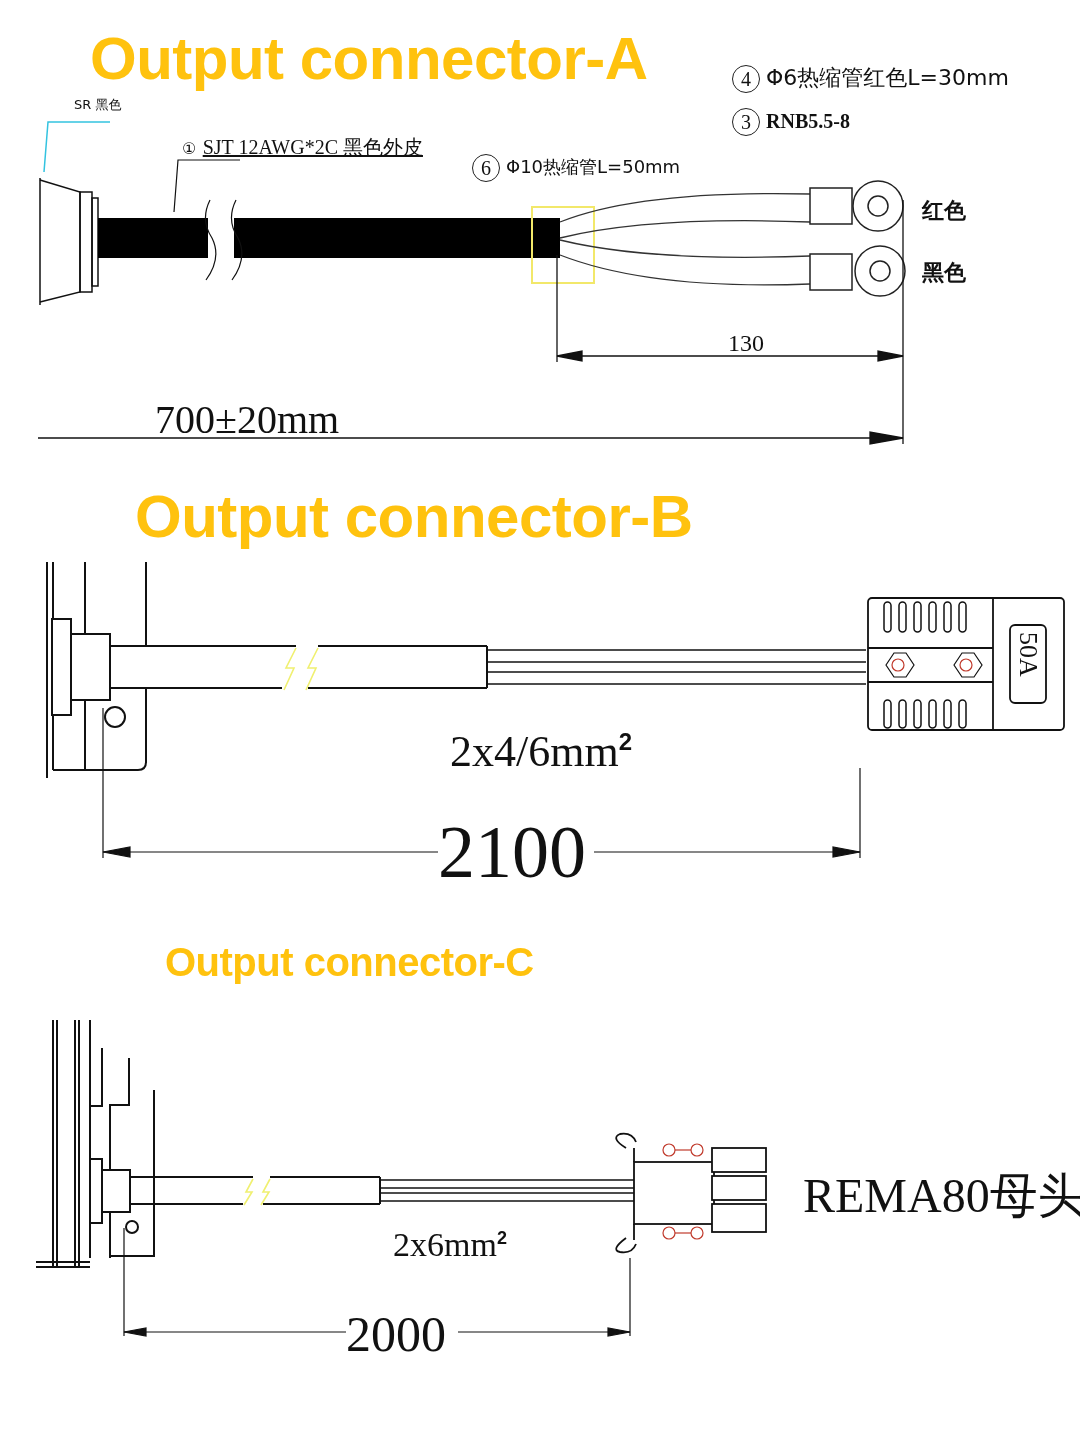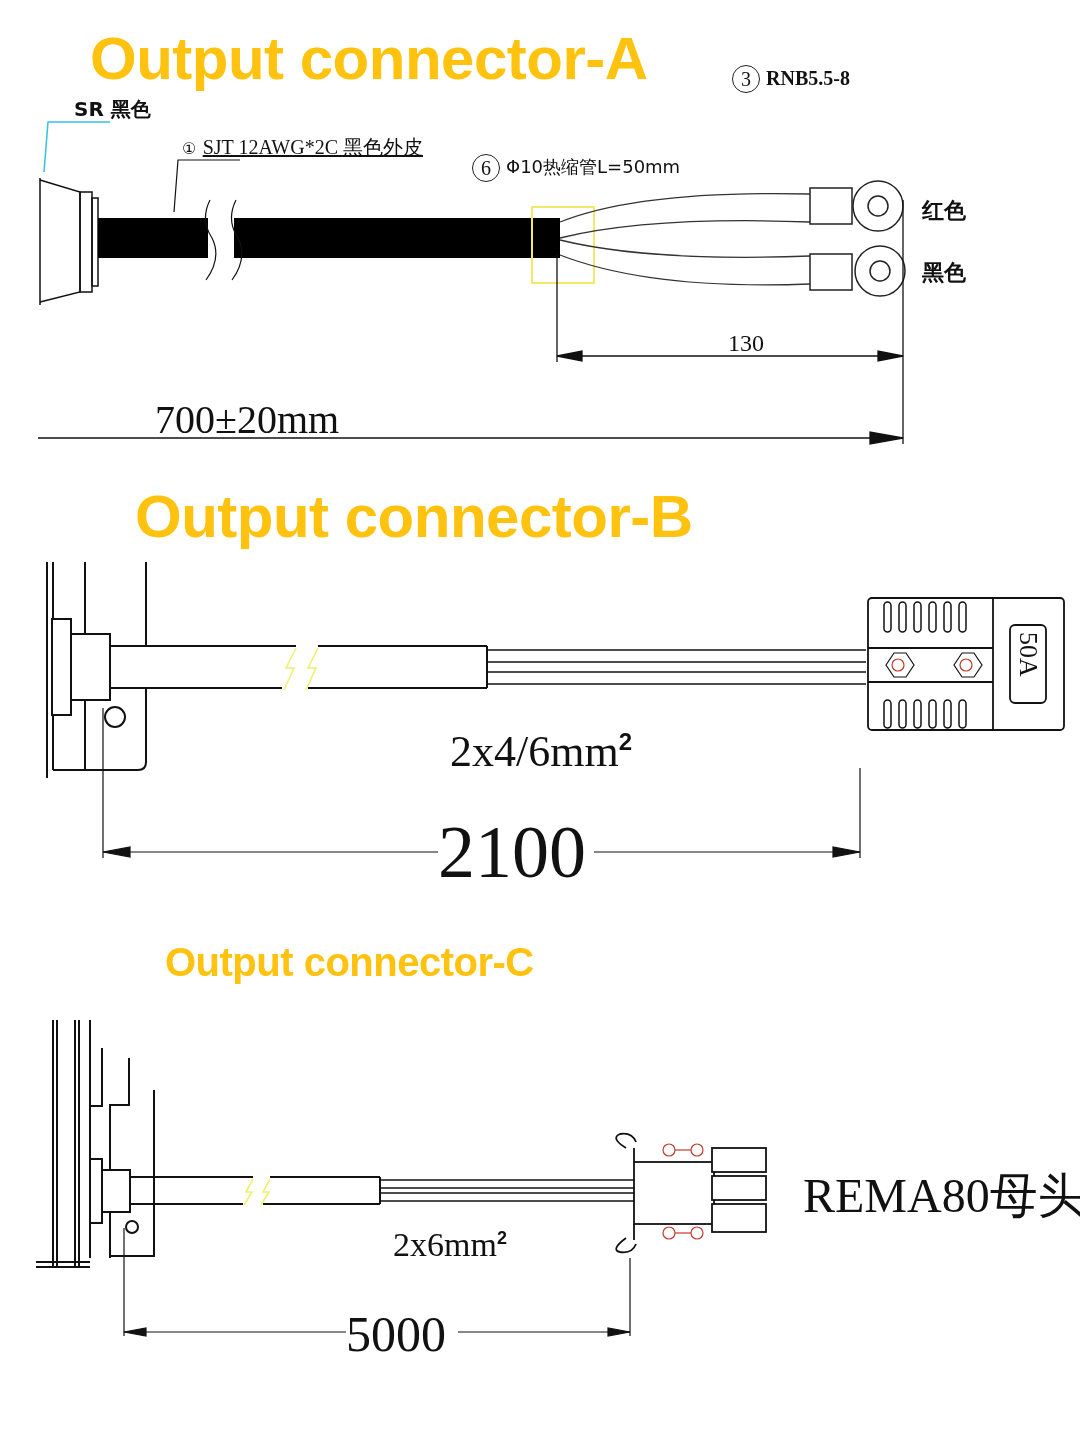--- a/index.html
+++ b/index.html
@@ -10,32 +10,33 @@
   .serif { font-family:"Liberation Serif", serif; color:#111; white-space:nowrap; }
   .circ { display:inline-block; width:26px; height:26px; border:1.5px solid #222; border-radius:50%; text-align:center; line-height:26px; font-size:20px; font-family:"Liberation Serif", serif; margin-right:6px; vertical-align:middle; }
   svg { position:absolute; left:0; top:0; }
   sup { font-family:"Liberation Sans", sans-serif; font-weight:bold; }
 </style>
 </head>
 <body>
 
 <div class="abs heading" style="left:90px; top:24px; font-size:60px;">Output connector-A</div>
 
-<div class="abs note" style="left:74px; top:96px; font-size:20px; font-weight:bold;">SR 黑色</div>
+<div class="abs note" style="left:74px; top:96px; font-size:13px; font-weight:normal;">SR 黑色</div>
 
 <div class="abs note" style="left:182px; top:134px; font-size:20px;">
   <span style="font-size:16px;">①</span>
   <span style="font-family:'Liberation Serif', serif; text-decoration:underline;">SJT 12AWG*2C 黑色外皮</span>
 </div>
 
 <div class="abs note" style="left:472px; top:154px; font-size:18px;">
   <span class="circ">6</span><span>Φ10热缩管L=50mm</span>
 </div>
 
 <div class="abs note" style="left:732px; top:56px; font-size:22px; line-height:43px;">
+  <div><span class="circ">4</span><span>Φ6热缩管红色L=30mm</span></div>
   <div><span class="circ">3</span><span style="font-family:'Liberation Serif', serif; font-weight:bold; font-size:20px;">RNB5.5-8</span></div>
 </div>
 
 <div class="abs note" style="left:922px; top:196px; font-size:22px; font-weight:bold;">红色</div>
 <div class="abs note" style="left:922px; top:258px; font-size:22px; font-weight:bold;">黑色</div>
 
 <div class="abs serif" style="left:728px; top:330px; font-size:24px;">130</div>
 <div class="abs serif" style="left:155px; top:396px; font-size:40px;">700±20mm</div>
 
 <svg width="1080" height="1438">
@@ -215,13 +216,13 @@
 <div class="abs serif" style="left:450px; top:726px; font-size:44px;">
   <span>2x4/6mm</span><sup style="font-size:24px;">2</sup>
 </div>
 <div class="abs serif" style="left:438px; top:810px; font-size:74px; line-height:84px;">2100</div>
 
 <div class="abs heading" style="left:165px; top:940px; font-size:40px;">Output connector-C</div>
 <div class="abs serif" style="left:803px; top:1164px; font-size:48px;">REMA80母头</div>
 <div class="abs serif" style="left:393px; top:1226px; font-size:34px;">
   <span>2x6mm</span><sup style="font-size:18px;">2</sup>
 </div>
-<div class="abs serif" style="left:346px; top:1306px; font-size:50px; line-height:56px;">5000</div>
+<div class="abs serif" style="left:346px; top:1306px; font-size:50px; line-height:56px;">2000</div>
 
 </body></html>

